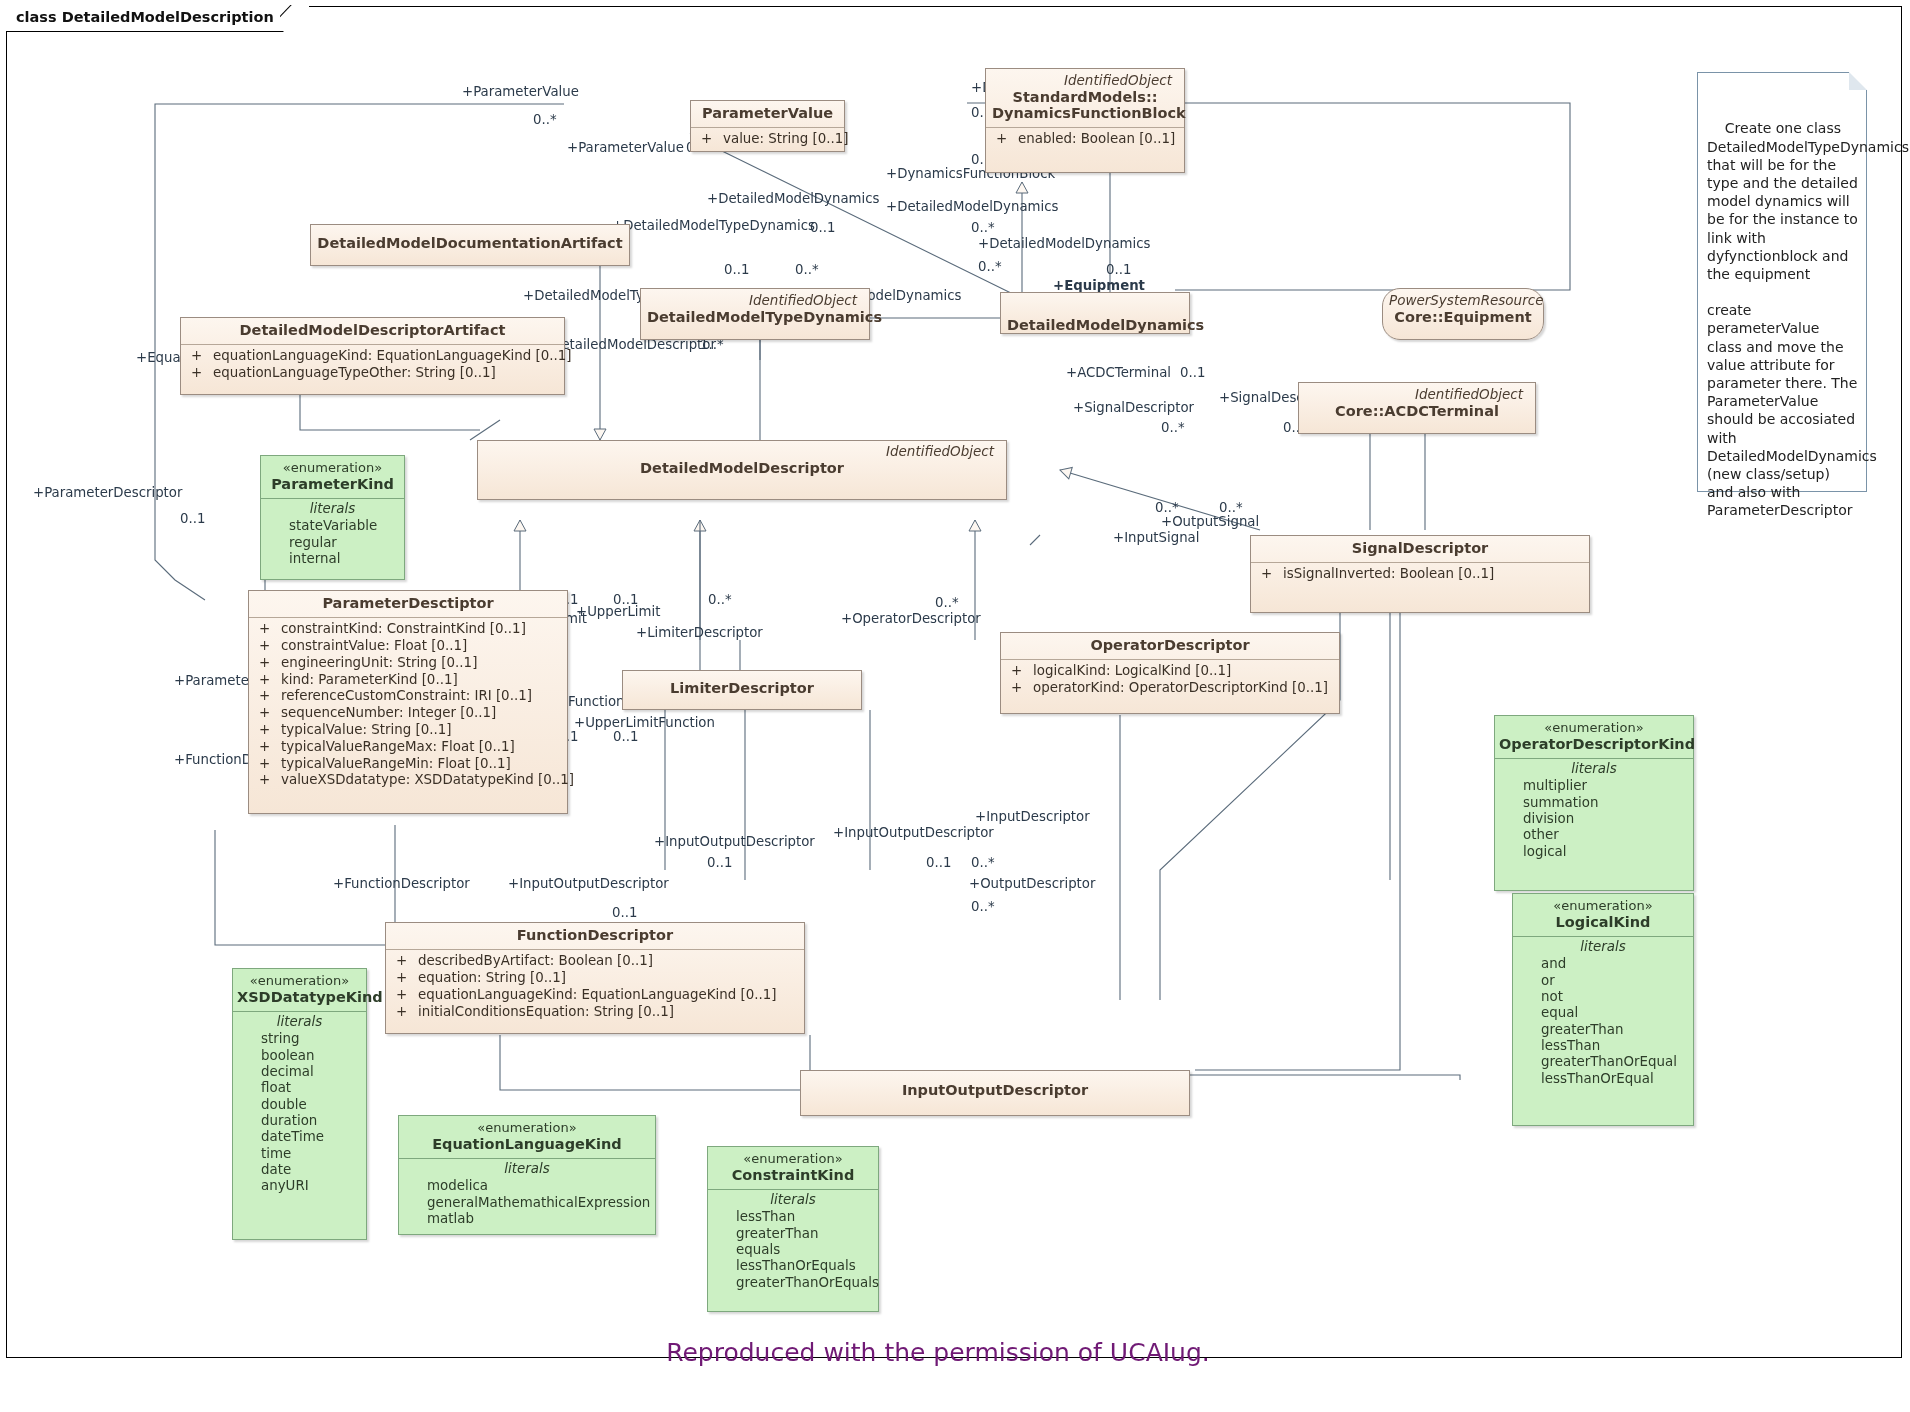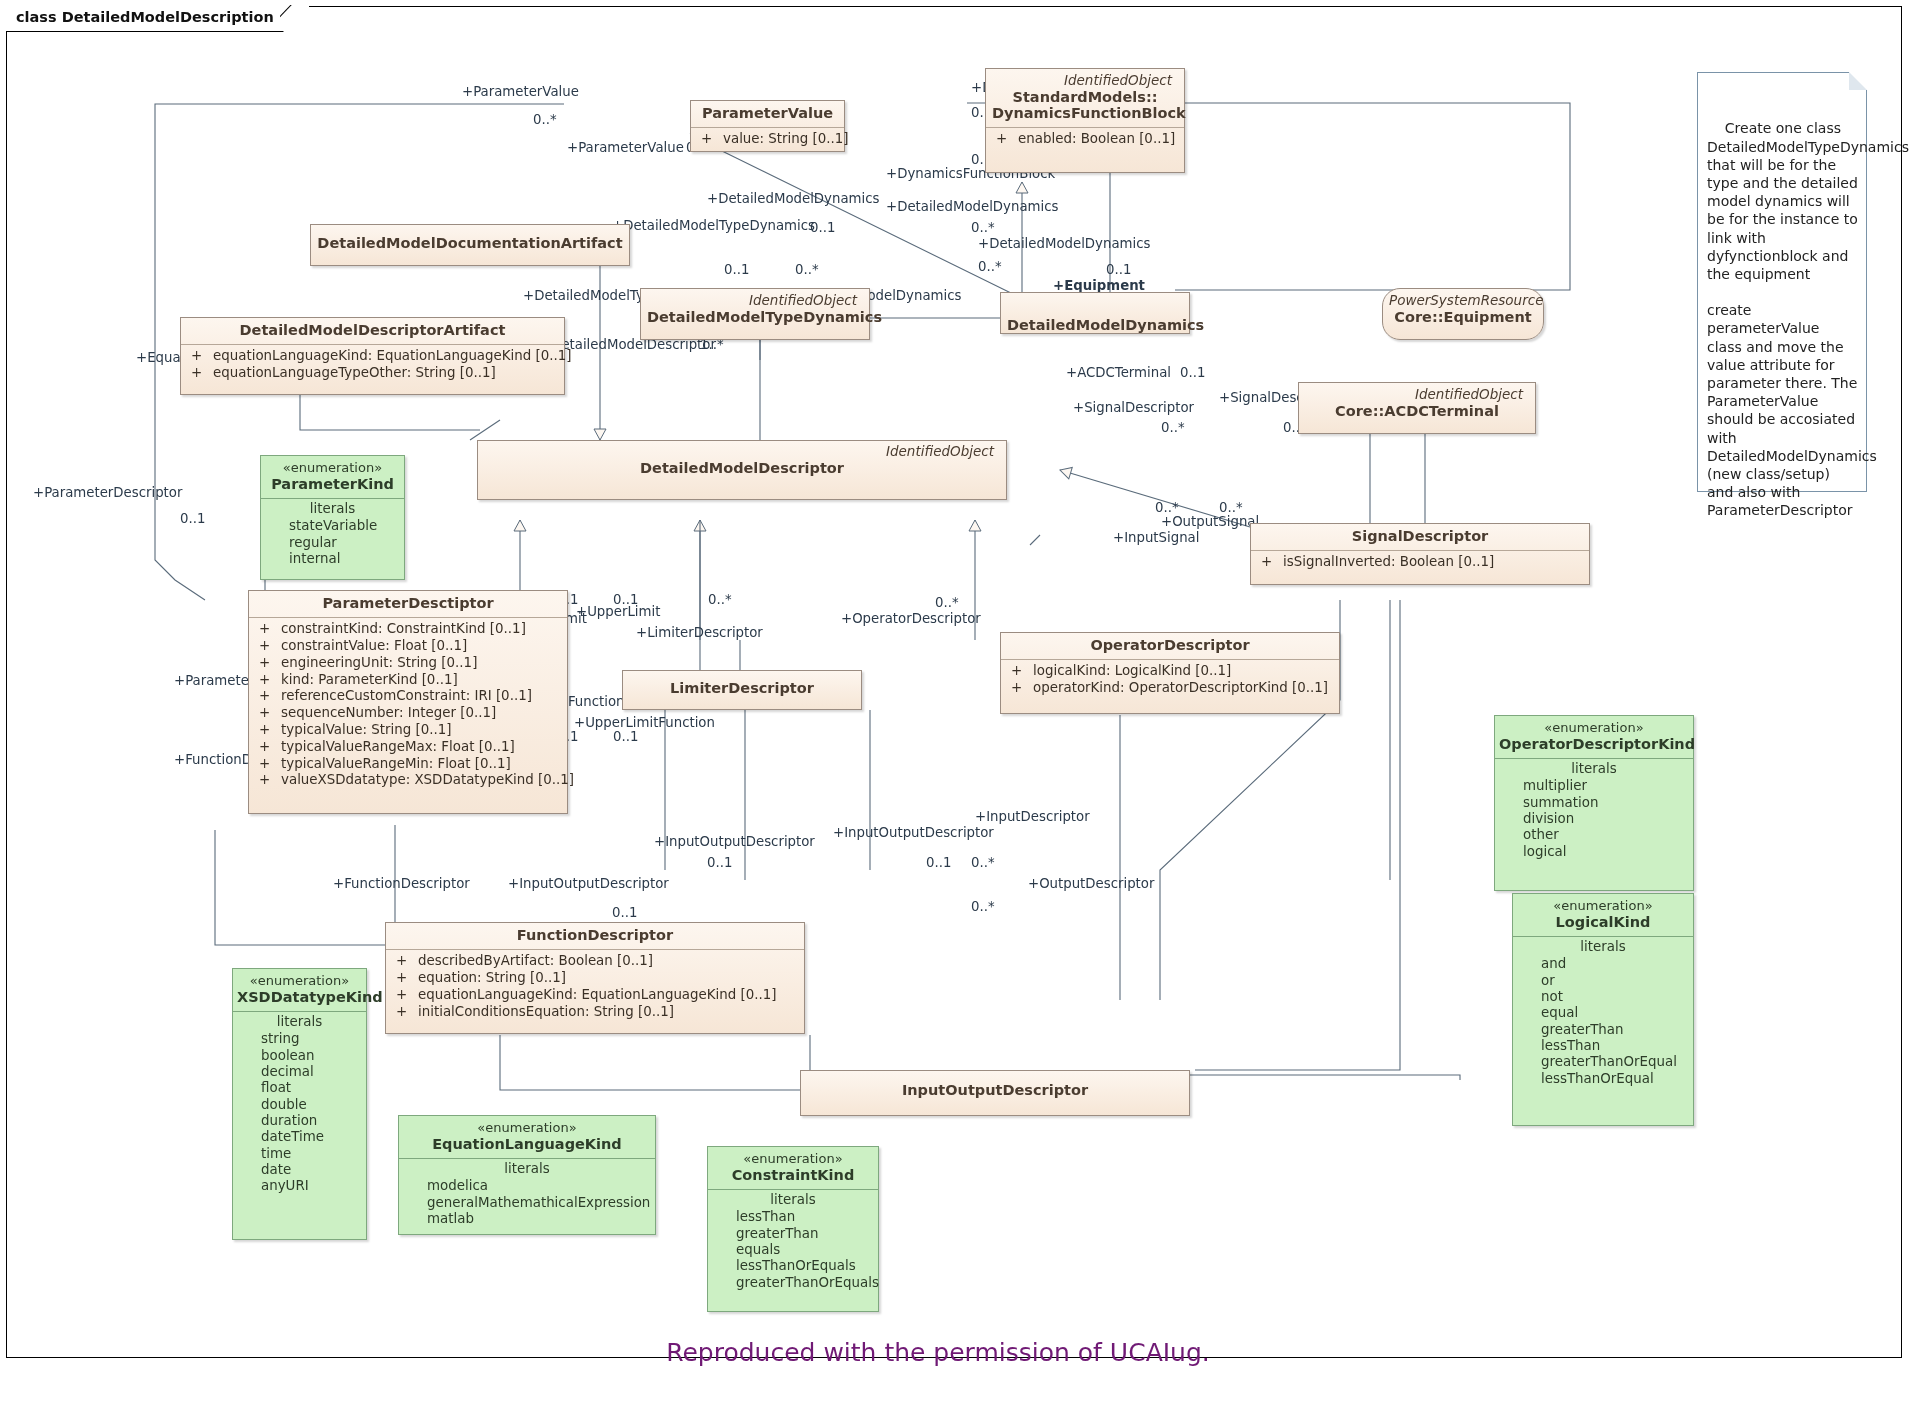--- a/index.html
+++ b/index.html
@@ -150,20 +150,21 @@
   }
   .enum .lits {
     border-top: 1px solid #7ea87e;
     padding: 2px 4px 5px 4px;
     font-size: 13.4px;
     line-height: 1.22;
   }
   .enum .lits .lbl {
     display: block;
     text-align: center;
+    font-style: italic;
     padding-bottom: 1px;
   }
   .enum .lits .lit {
     display: block;
     padding-left: 24px;
     white-space: nowrap;
   }
 
   
   .note {
@@ -359,21 +360,21 @@
       <div><span class="vis">+</span><span>typicalValueRangeMax: Float [0..1]</span></div>
       <div><span class="vis">+</span><span>typicalValueRangeMin: Float [0..1]</span></div>
       <div><span class="vis">+</span><span>valueXSDdatatype: XSDDatatypeKind [0..1]</span></div>
     </div>
   </div>
 
   <div class="uml" style="left:622px; top:670px; width:240px; height:40px;">
     <div class="hdr" style="padding-top:9px;">LimiterDescriptor</div>
   </div>
 
-  <div class="uml" style="left:1250px; top:523px; width:340px; height:62px;">
+  <div class="uml" style="left:1250px; top:535px; width:340px; height:78px;">
     <div class="hdr">SignalDescriptor</div>
     <div class="attrs">
       <div><span class="vis">+</span><span>isSignalInverted: Boolean [0..1]</span></div>
     </div>
   </div>
 
   <div class="uml" style="left:1000px; top:632px; width:340px; height:82px;">
     <div class="hdr">OperatorDescriptor</div>
     <div class="attrs">
       <div><span class="vis">+</span><span>logicalKind: LogicalKind [0..1]</span></div>
@@ -554,21 +555,21 @@
       <div class="lab" style="left: 174px; top: 752px;">+FunctionDescriptor</div>
       <div class="lab" style="left: 290px; top: 777px;">0..*</div>
       <div class="lab" style="left: 654px; top: 834px;">+InputOutputDescriptor</div>
       <div class="lab" style="left: 833px; top: 825px;">+InputOutputDescriptor</div>
       <div class="lab" style="left: 975px; top: 809px;">+InputDescriptor</div>
       <div class="lab" style="left: 707px; top: 855px;">0..1</div>
       <div class="lab" style="left: 926px; top: 855px;">0..1</div>
       <div class="lab" style="left: 971px; top: 855px;">0..*</div>
       <div class="lab" style="left: 333px; top: 876px;">+FunctionDescriptor</div>
       <div class="lab" style="left: 508px; top: 876px;">+InputOutputDescriptor</div>
-      <div class="lab" style="left: 1028px; top: 876px;">+OutputDescriptor</div>
+      <div class="lab" style="left: 969px; top: 876px;">+OutputDescriptor</div>
       <div class="lab" style="left: 612px; top: 905px;">0..1</div>
       <div class="lab" style="left: 971px; top: 899px;">0..*</div>
       <div class="lab" style="left: 430px; top: 784px;">0..*</div>
     </div>
 
   <div class="caption" style="top:1338px;">Reproduced with the permission of UCAIug.</div>
 
 </div>
 
 </body></html>

